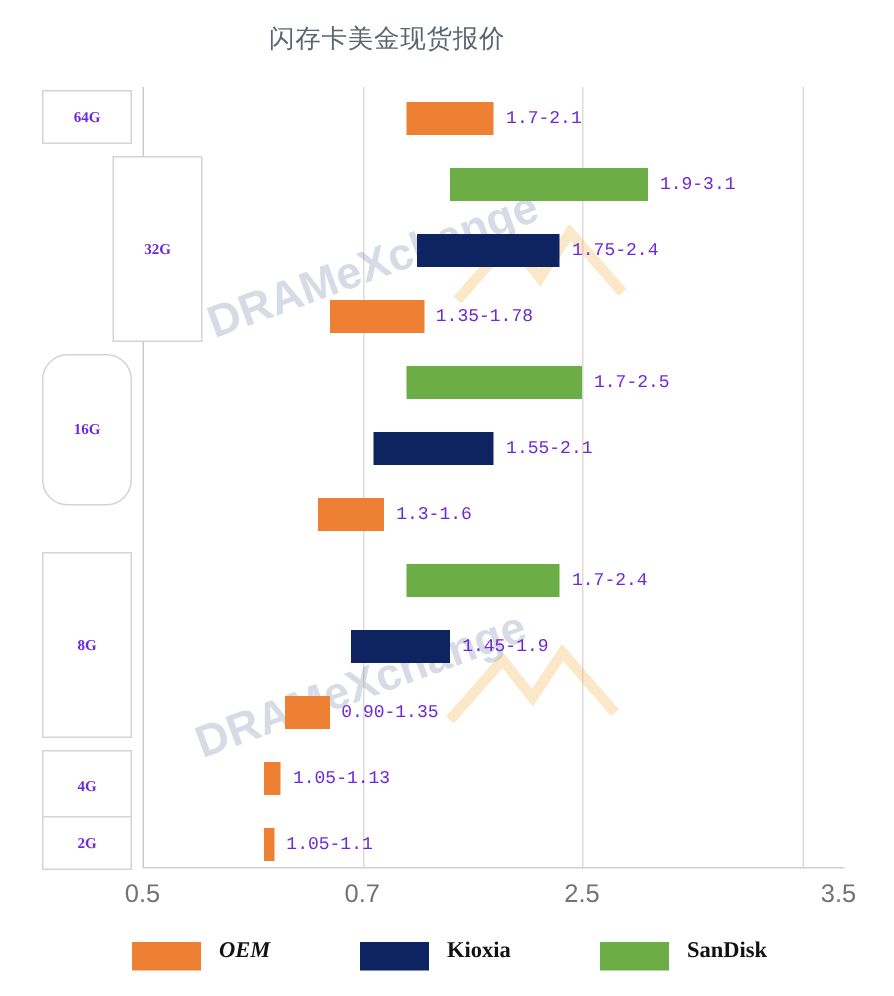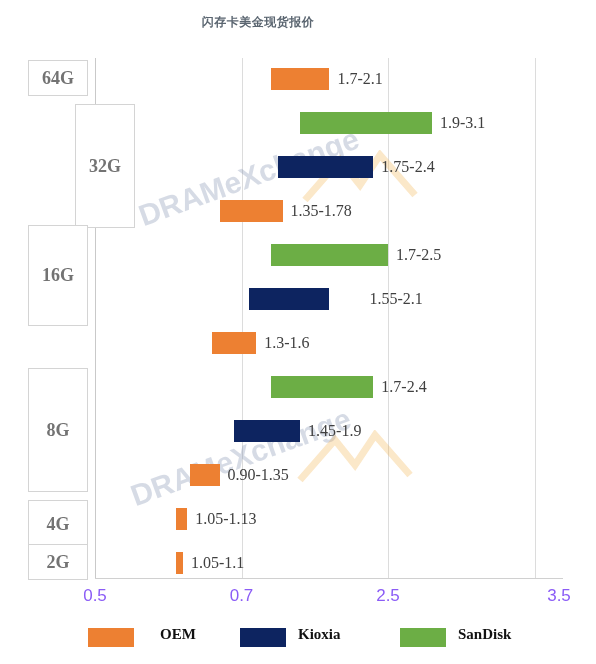--- a/index.html
+++ b/index.html
@@ -10,21 +10,21 @@
     overflow:hidden;
     position:relative;
   }
   #chart-root{position:absolute;inset:0;}
 
   
   .chart-title{
     position:absolute;left:0;top:14px;width:516px;
     text-align:center;
     font-family:"Liberation Sans", sans-serif;
-    font-size:12px;font-weight:700;
+    font-size:17px;font-weight:400;
     color:#5a6570;
     letter-spacing:.5px;
   }
 
   
   .plot-area{
     position:absolute;
     left:95px;top:58px;
     width:468px;height:520px;
     border-left:1px solid #c9c9c9;
@@ -42,50 +42,50 @@
   
   .cat-box{
     position:absolute;
     left:28px;width:60px;
     border:1px solid #d4d4d4;
     background:#fff;
     box-sizing:border-box;
     display:flex;align-items:center;justify-content:center;
     font-family:"Liberation Serif", serif;
     font-weight:bold;
-    font-size:18px;
-    color:#737373;
+    font-size:10px;
+    color:#6d28d9;
   }
 
   
   .bar{
     position:absolute;
     height:22px;
     z-index:3;
   }
   .bar-label{
     position:absolute;
     height:22px;
     display:flex;align-items:center;
-    font-family:Liberation Serif, serif;
-    font-size:16px;
-    color:#404040;
+    font-family:Liberation Mono, monospace;
+    font-size:12px;
+    color:#6d28d9;
     white-space:nowrap;
     z-index:4;
   }
 
   
   .xtick{
     position:absolute;
     top:586px;
     width:60px;margin-left:-30px;
     text-align:center;
     font-family:"Liberation Sans", sans-serif;
     font-size:17px;
-    color:#8b5cf6;
+    color:#737373;
   }
 
   
   .legend{
     position:absolute;left:0;top:624px;width:596px;height:30px;
   }
   .legend-swatch{
     position:absolute;top:4px;width:46px;height:19px;
   }
   .legend-label{
@@ -127,21 +127,21 @@
       <div class="gridline" style="left: 241.5px;"></div>
       <div class="gridline" style="left: 388px;"></div>
       <div class="gridline" style="left: 534.5px;"></div>
     </div>
   <div class="plot-area"></div>
   <div class="plot-baseline"></div>
 
   <div id="cat-boxes">
       <div class="cat-box" style="top: 60px; height: 36px;">64G</div>
       <div class="cat-box" style="top: 104px; height: 124px; margin-left: 47px;">32G</div>
-      <div class="cat-box" style="top: 225px; height: 101px;">16G</div>
+      <div class="cat-box" style="top: 236px; height: 101px; border-radius: 17px;">16G</div>
       <div class="cat-box" style="top: 368px; height: 124px;">8G</div>
       <div class="cat-box" style="top: 500px; height: 48px;">4G</div>
       <div class="cat-box" style="top: 544px; height: 36px;">2G</div>
     </div>
 
   <div class="watermark" id="wm1" style="left:140px;top:200px;">DRAMeXchange</div>
   <div class="watermark" id="wm2" style="left:132px;top:480px;">DRAMeXchange</div>
   <svg class="wm-swoosh" style="left:300px;top:150px;" viewBox="0 0 120 60">
     <path d="M5 50 L40 10 L60 35 L80 5 L115 45" fill="none" stroke="#F0A93B" stroke-width="7" opacity=".55"></path>
   </svg>
@@ -154,21 +154,21 @@
       <div class="bar-label" style="left: 337.4px; top: 68px;">1.7-2.1</div>
       <div class="bar" style="left: 300.1px; top: 112px; width: 131.85px; background: rgb(108, 174, 69);"></div>
       <div class="bar-label" style="left: 439.95px; top: 112px;">1.9-3.1</div>
       <div class="bar" style="left: 278.125px; top: 156px; width: 95.225px; background: rgb(13, 36, 96);"></div>
       <div class="bar-label" style="left: 381.35px; top: 156px;">1.75-2.4</div>
       <div class="bar" style="left: 219.525px; top: 200px; width: 62.995px; background: rgb(237, 128, 50);"></div>
       <div class="bar-label" style="left: 290.52px; top: 200px;">1.35-1.78</div>
       <div class="bar" style="left: 270.8px; top: 244px; width: 117.2px; background: rgb(108, 174, 69);"></div>
       <div class="bar-label" style="left: 396px; top: 244px;">1.7-2.5</div>
       <div class="bar" style="left: 248.825px; top: 288px; width: 80.575px; background: rgb(13, 36, 96);"></div>
-      <div class="bar-label" style="left: 337.4px; top: 288px; margin-left: 32px;">1.55-2.1</div>
+      <div class="bar-label" style="left: 337.4px; top: 288px;">1.55-2.1</div>
       <div class="bar" style="left: 212.2px; top: 332px; width: 43.95px; background: rgb(237, 128, 50);"></div>
       <div class="bar-label" style="left: 264.15px; top: 332px;">1.3-1.6</div>
       <div class="bar" style="left: 270.8px; top: 376px; width: 102.55px; background: rgb(108, 174, 69);"></div>
       <div class="bar-label" style="left: 381.35px; top: 376px;">1.7-2.4</div>
       <div class="bar" style="left: 234.175px; top: 420px; width: 65.925px; background: rgb(13, 36, 96);"></div>
       <div class="bar-label" style="left: 308.1px; top: 420px;">1.45-1.9</div>
       <div class="bar" style="left: 190.225px; top: 464px; width: 29.3px; background: rgb(237, 128, 50);"></div>
       <div class="bar-label" style="left: 227.525px; top: 464px;">0.90-1.35</div>
       <div class="bar" style="left: 175.575px; top: 508px; width: 11.72px; background: rgb(237, 128, 50);"></div>
       <div class="bar-label" style="left: 195.295px; top: 508px;">1.05-1.13</div>
@@ -178,20 +178,20 @@
 
   <div id="xticks">
       <div class="xtick" style="left: 95px;">0.5</div>
       <div class="xtick" style="left: 241.5px;">0.7</div>
       <div class="xtick" style="left: 388px;">2.5</div>
       <div class="xtick" style="left: 559px;">3.5</div>
     </div>
 
   <div class="legend" id="legend">
       <div class="legend-swatch" style="left: 88px; background: rgb(237, 128, 50);"></div>
-      <div class="legend-label" style="left: 160px;">OEM</div>
+      <div class="legend-label" style="left: 146px; font-style: italic;">OEM</div>
       <div class="legend-swatch" style="left: 240px; background: rgb(13, 36, 96);"></div>
       <div class="legend-label" style="left: 298px; text-align: center;">Kioxia</div>
       <div class="legend-swatch" style="left: 400px; background: rgb(108, 174, 69);"></div>
       <div class="legend-label" style="left: 458px;">SanDisk</div>
     </div>
 
 </div>
 
 </body></html>

